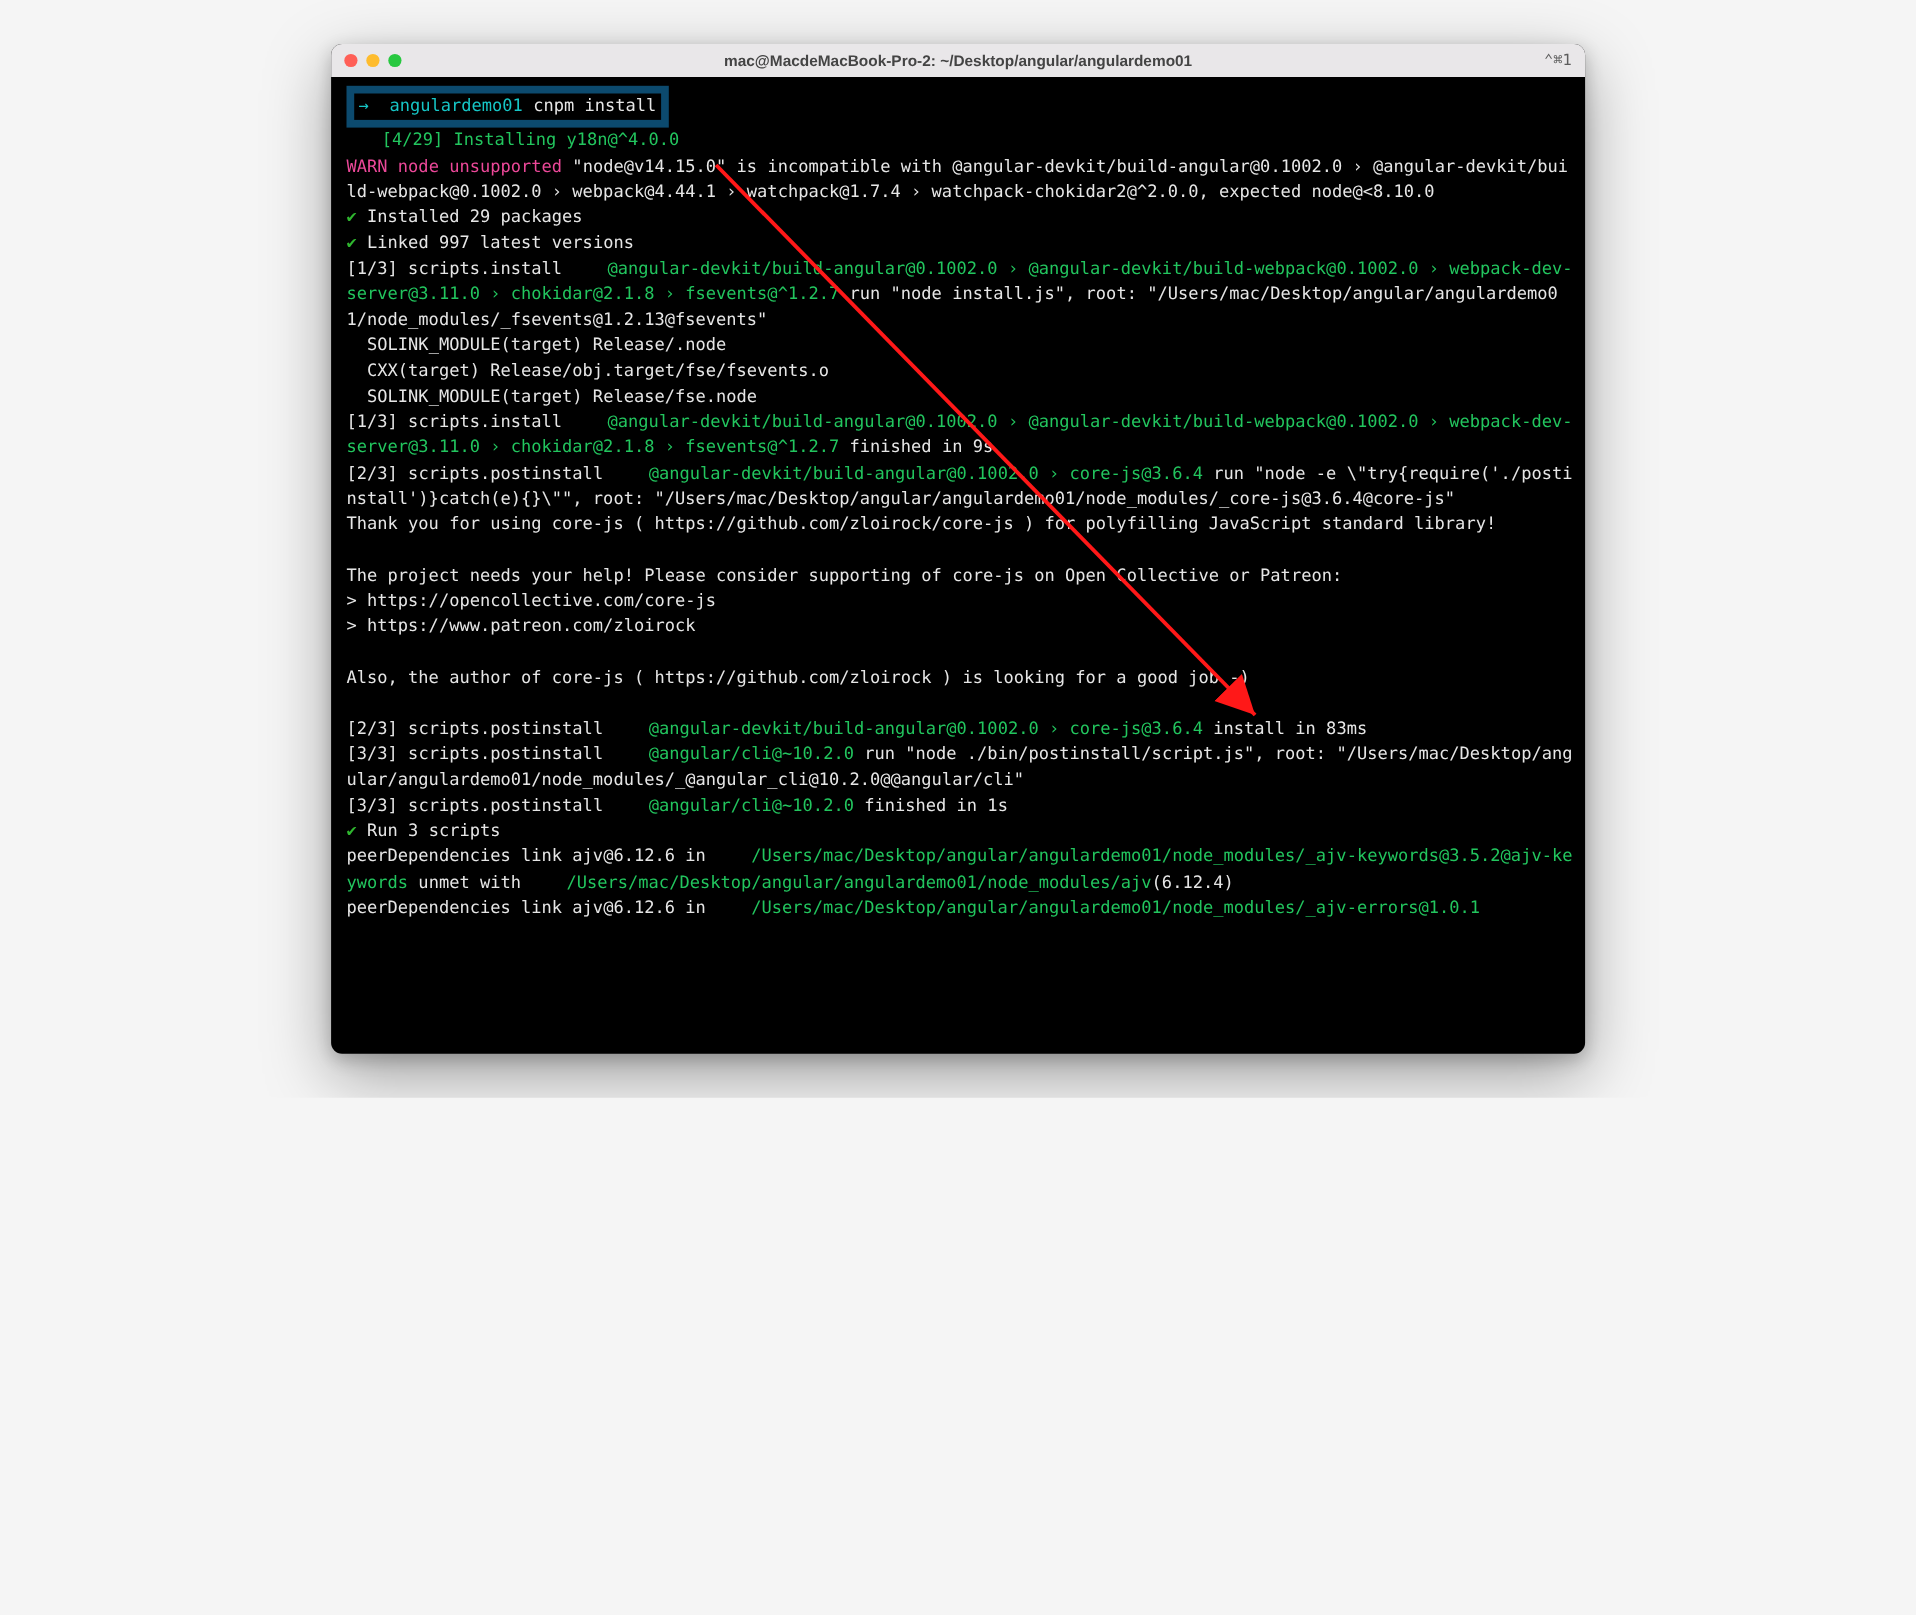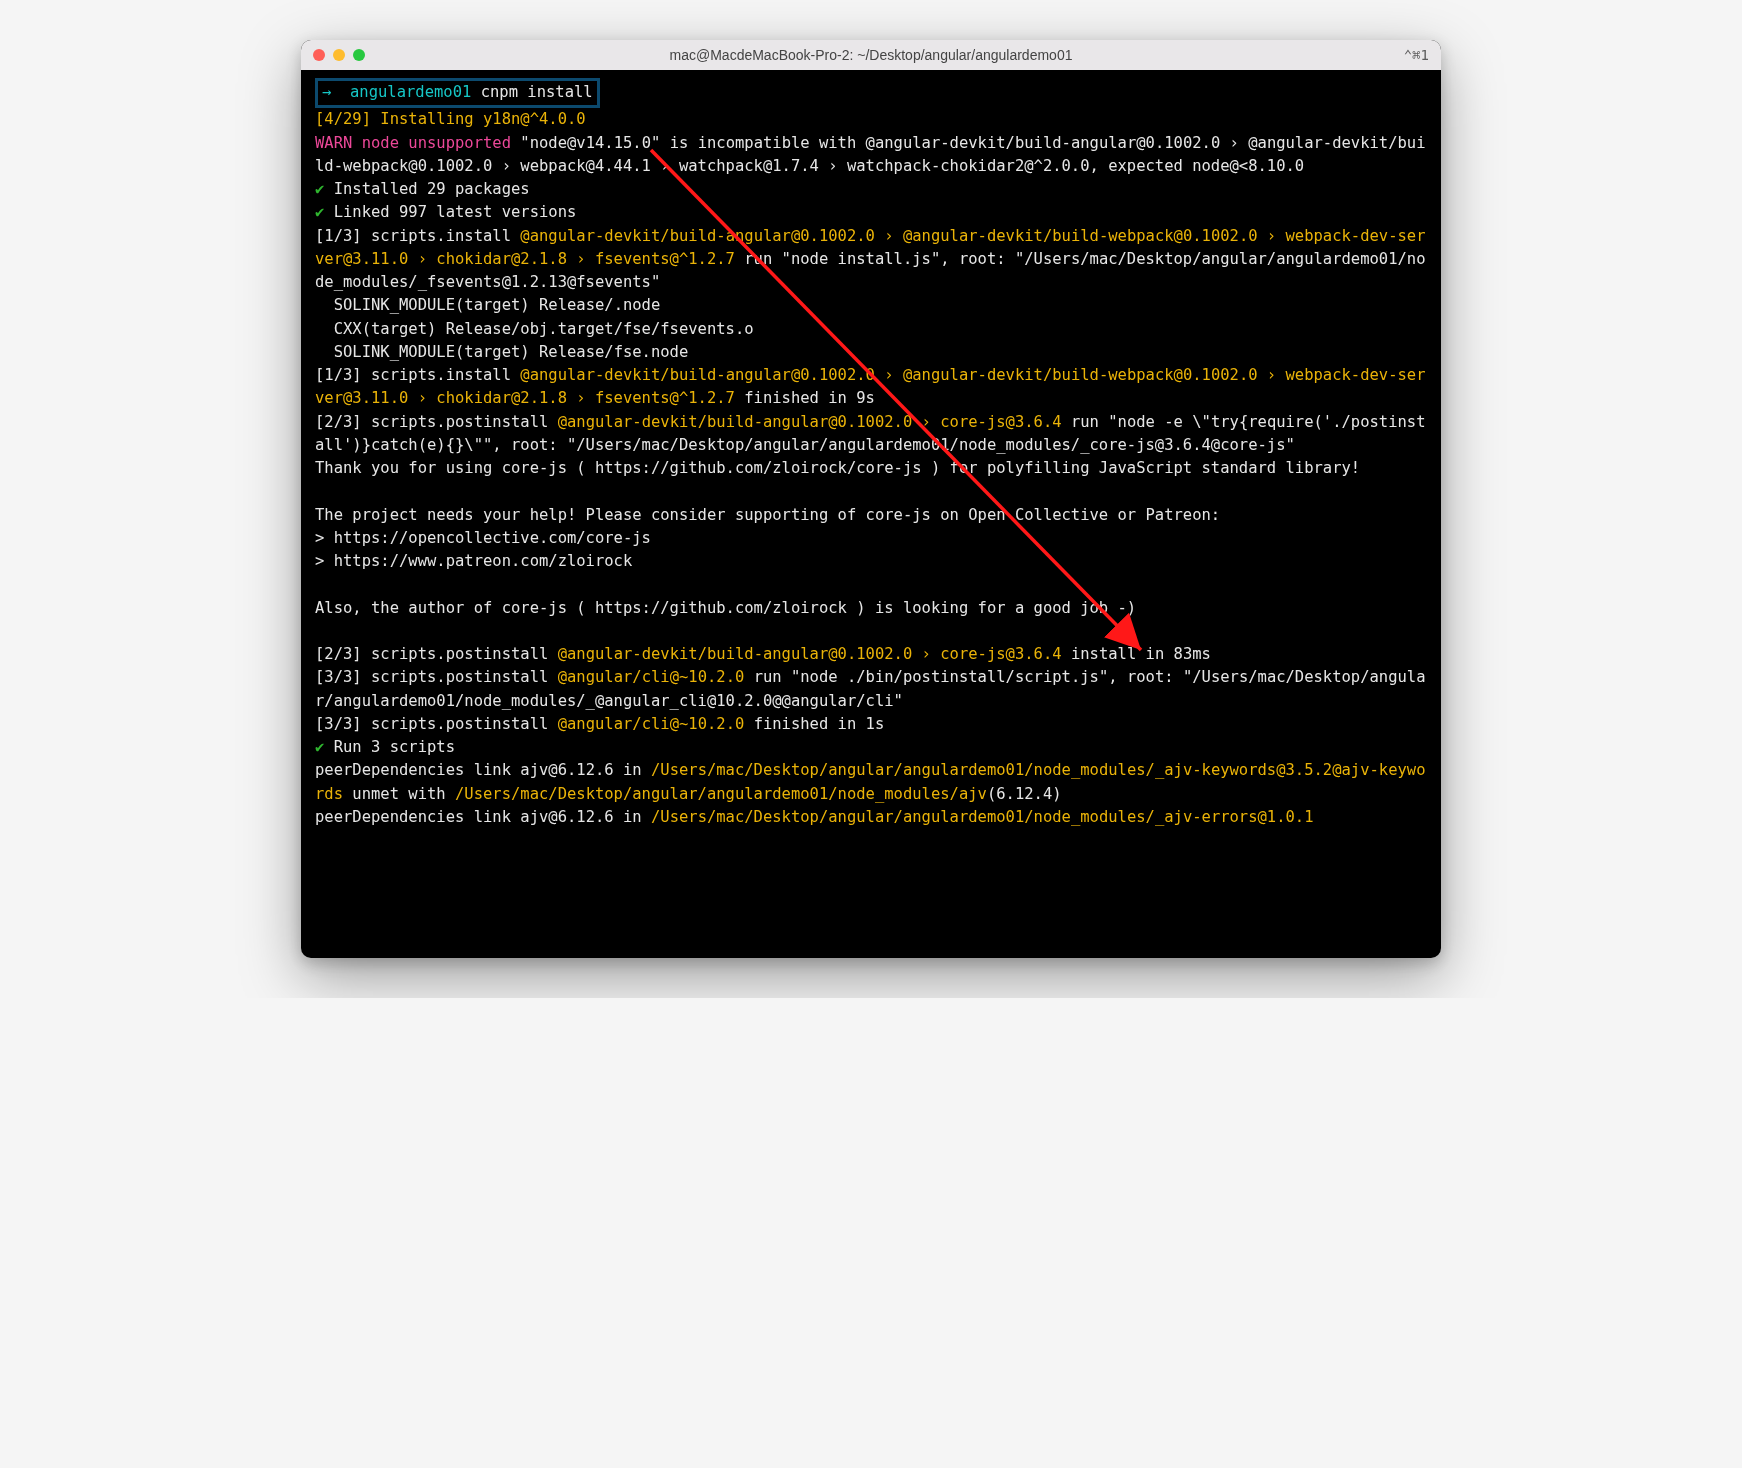--- a/index.html
+++ b/index.html
@@ -36,21 +36,21 @@
   }
   .tl.red { background:#ff5f57; }
   .tl.yellow { background:#febc2e; }
   .tl.green { background:#28c840; }
   .title {
     position:absolute;
     left:0; right:0;
     text-align:center;
     color:#444;
     font-size:14px;
-    font-weight:400;
+    font-weight:700;
   }
   .title-right {
     position:absolute;
     right:12px;
     color:#5d5d5d;
     font-size:14px;
     font-family: ui-monospace, Menlo, monospace;
   }
   .term {
     padding: 8px 10px 20px 14px;
@@ -60,24 +60,24 @@
     color:#e6e6e6;
     overflow-wrap: break-word;
     word-break: break-all;
     white-space: pre-wrap;
     min-height: 860px;
   }
   .cyan { color:#16c6c6; }
   .magenta { color:#ec4899; }
   .yellowt { color:#e5e5e5; }
   .green { color:#2fb62f; }
-  .grey { color:#eab308; }
+  .grey { color:#22c55e;margin-left:32px; }
   .white { color:#e6e6e6; }
   .red-box {
-    border: 3px solid #0c4a6e;
+    border: 7px solid #0c4a6e;
     padding: 0 4px 1px 4px;
     display: inline-block;
   }
   .arrow {
     position:absolute;
     pointer-events:none;
     top: 40px;
     left: 280px;
   }
 </style>

